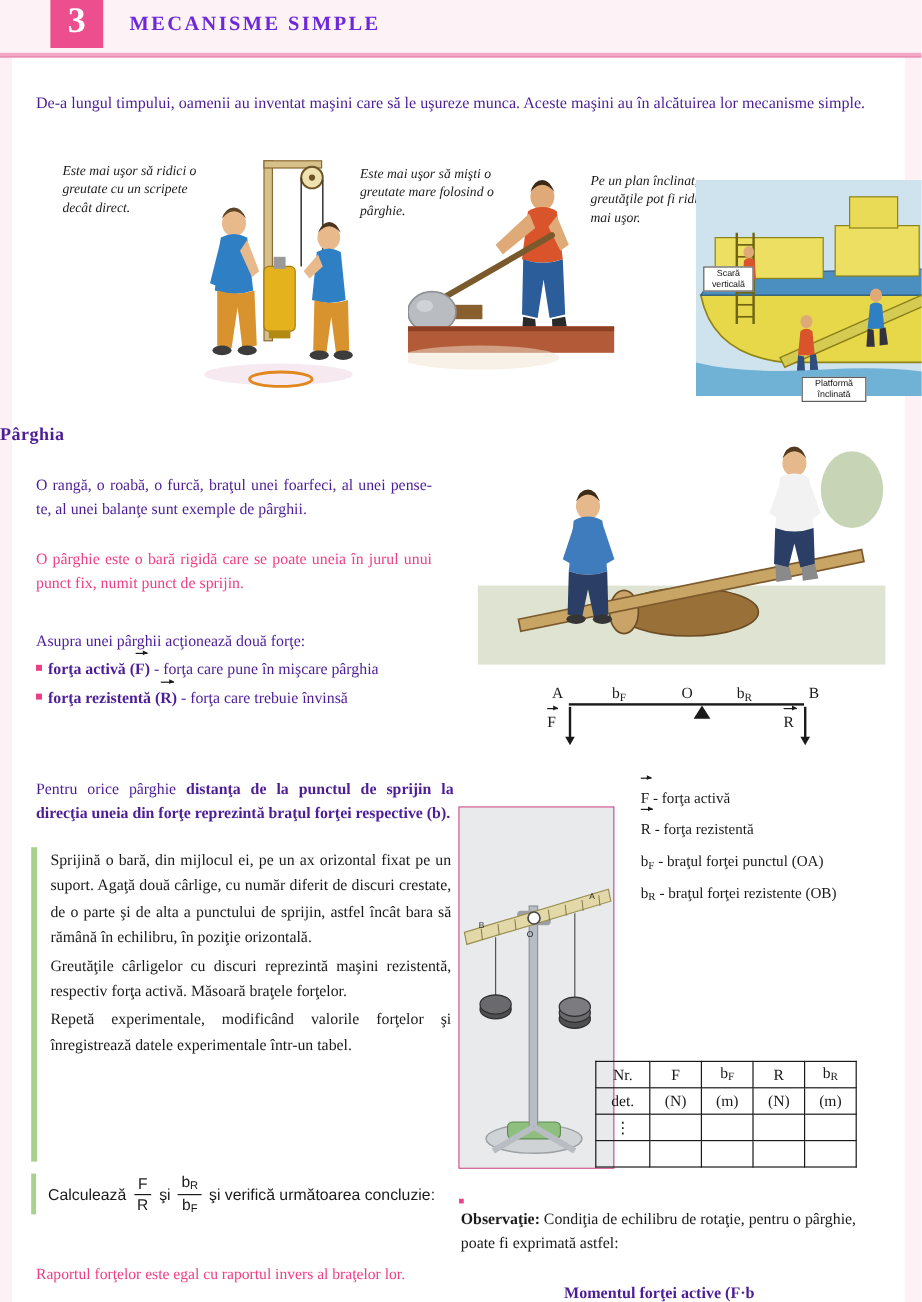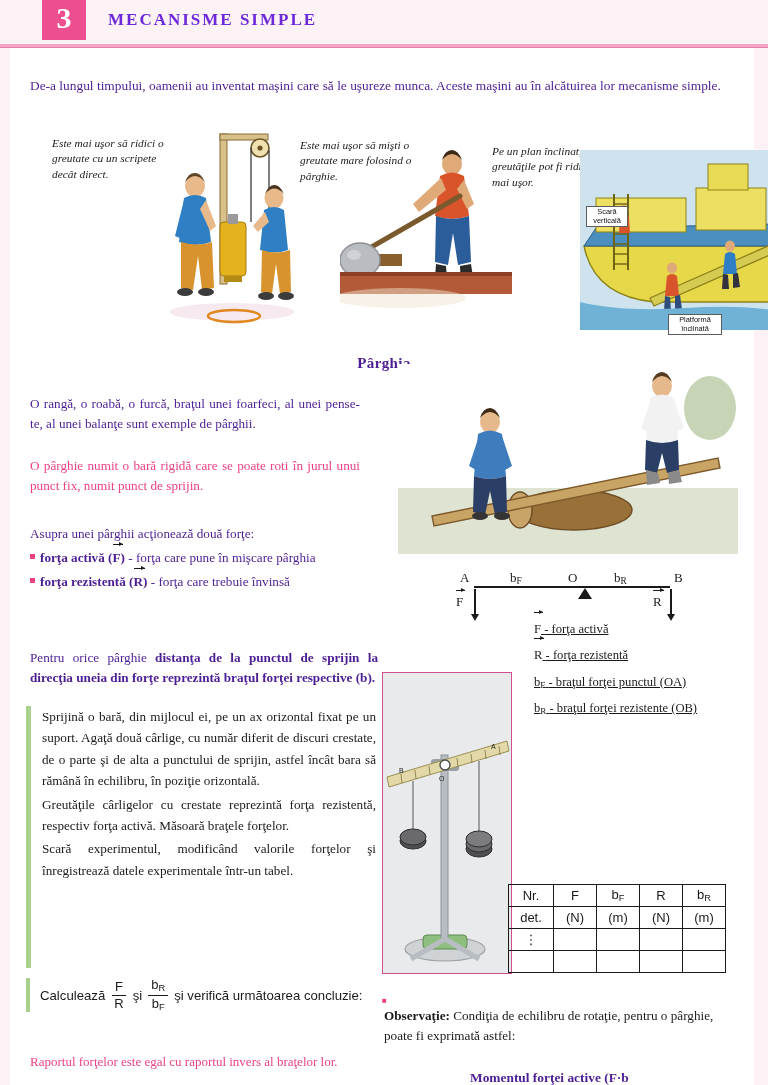--- a/index.html
+++ b/index.html
@@ -105,21 +105,21 @@
     font-size: 7.4px;
     line-height: 1.15;
     padding: 1px 2px;
     color: #111;
     text-align: center;
   }
 
   
   #parghia-title {
     left: 0px; top: 352px; width: 768px;
-    text-align: center;
+    text-align: left;
     font-size: 15px;
     letter-spacing: .4px;
   }
 
   
   #p-exemple { left: 30px; top: 394px; width: 330px; }
   #p-def { left: 30px; top: 456px; width: 330px; }
   #p-forte { left: 30px; top: 524px; width: 330px; }
   #p-bullet1 { left: 30px; top: 548px; width: 340px; }
   #p-bullet2 { left: 30px; top: 572px; width: 340px; }
@@ -240,42 +240,41 @@
     position: absolute;
     right: -2px; top: -6.4px;
     border-top: 2.4px solid transparent;
     border-bottom: 2.4px solid transparent;
     border-left: 4px solid #1a1a1a;
   }
 
   
   #legend {
     position: absolute;
-    left: 534px; top: 616px;
+    left: 534px; top: 652px;
     width: 210px;
     font-family: "Liberation Serif", serif;
     font-size: 12.6px;
     line-height: 2.1;
-    text-decoration: underline;
   }
   #lab-photo {
     position: absolute;
     left: 382px; top: 672px;
     width: 128px; height: 300px;
     border: 1px solid #d04f8c;
     background: #e8e9ea;
     overflow: hidden;
   }
 
   
   #data-table {
     position: absolute;
-    left: 508px; top: 884px;
+    left: 496px; top: 884px;
     border-collapse: collapse;
-    font-family: Liberation Sans, sans-serif;
+    font-family: Liberation Serif, serif;
     font-size: 13px;
   }
   #data-table td, #data-table th {
     border: 1px solid #1a1a1a;
     width: 42px;
     height: 21px;
     text-align: center;
     font-weight: normal;
     padding: 0;
     line-height: 1.05;
@@ -442,32 +441,32 @@
       <path d="M153 124 l5 -1 2 14 -7 1z" fill="#33333f"></path>
     </g>
     <g>
       <ellipse cx="44" cy="60" rx="4.4" ry="5" fill="#e0a978"></ellipse>
       <path d="M40 67 q4.4 -4 9 0 l1 16 -11 0z" fill="#d9532b"></path>
     </g>
 
     <path d="M0 152 q40 10 106 6 q66 -4 106 6 v16 H0z" fill="#6fb2d6"></path>
   </svg>
 
-  <div class="chip" style="left:534px; top:88px; width:36px;">Scară verticală</div>
+  <div class="chip" style="left:534px; top:104px; width:36px;">Scară verticală</div>
   <div class="chip" style="left:616px; top:196px; width:48px;">Platformă înclinată</div>
 </div>
 
 <div class="txt b" id="parghia-title">Pârghia</div>
 
 <div class="txt" id="p-exemple">
   <span>O rangă, o roabă, o furcă, braţul unei foarfeci, al unei pense-te, al unei balanţe  sunt exemple de pârghii.</span>
 </div>
 
 <div class="txt pink" id="p-def">
-  <span>O pârghie numit o bară rigidă care se poate roti în jurul unui punct fix, numit punct de sprijin.</span>
+  <span>O pârghie este o bară rigidă care se poate uneia în jurul unui punct fix, numit punct de sprijin.</span>
 </div>
 
 <div class="txt" id="p-forte">
   <span>Asupra unei pârghii acţionează două forţe:</span>
 </div>
 
 <div class="txt" id="p-bullet1">
   <span class="bullet-dot"></span><span class="b">forţa activă</span><span class="b"> (<span class="vec">F</span>) </span><span>- forţa care pune în mişcare pârghia</span>
 </div>
 
@@ -476,22 +475,22 @@
 </div>
 
 <div class="txt" id="p-brat">
   <span>Pentru orice pârghie </span><span class="b">distanţa de la punctul de sprijin la direcţia uneia din forţe reprezintă braţul forţei respective (b).</span>
 </div>
 
 <div class="exp-box">
   <div class="exp-bar"></div>
   <div class="exp-text">
     <p style="margin:0 0 2px 0;">Sprijină o bară, din mijlocul ei, pe un ax orizontal fixat pe un suport. Agaţă două cârlige, cu număr diferit de discuri crestate, de o parte şi de alta a punctului de sprijin, astfel încât bara să rămână în echilibru, în poziţie orizontală.</p>
-    <p style="margin:0 0 2px 0;">Greutăţile cârligelor cu crestate reprezintă forţa rezistentă, respectiv forţa activă. Măsoară braţele forţelor.</p>
-    <p style="margin:0;">Scară experimentul, modificând valorile forţelor şi înregistrează datele experimentale într-un tabel.</p>
+    <p style="margin:0 0 2px 0;">Greutăţile cârligelor cu discuri reprezintă maşini rezistentă, respectiv forţa activă. Măsoară braţele forţelor.</p>
+    <p style="margin:0;">Repetă experimentale, modificând valorile forţelor şi înregistrează datele experimentale într-un tabel.</p>
   </div>
 </div>
 
 <div id="calc-row">
   <div class="gbar"></div>
   <span>Calculează</span>
   <span class="frac">
     <span class="num">F</span>
     <span class="den">R</span>
   </span>

